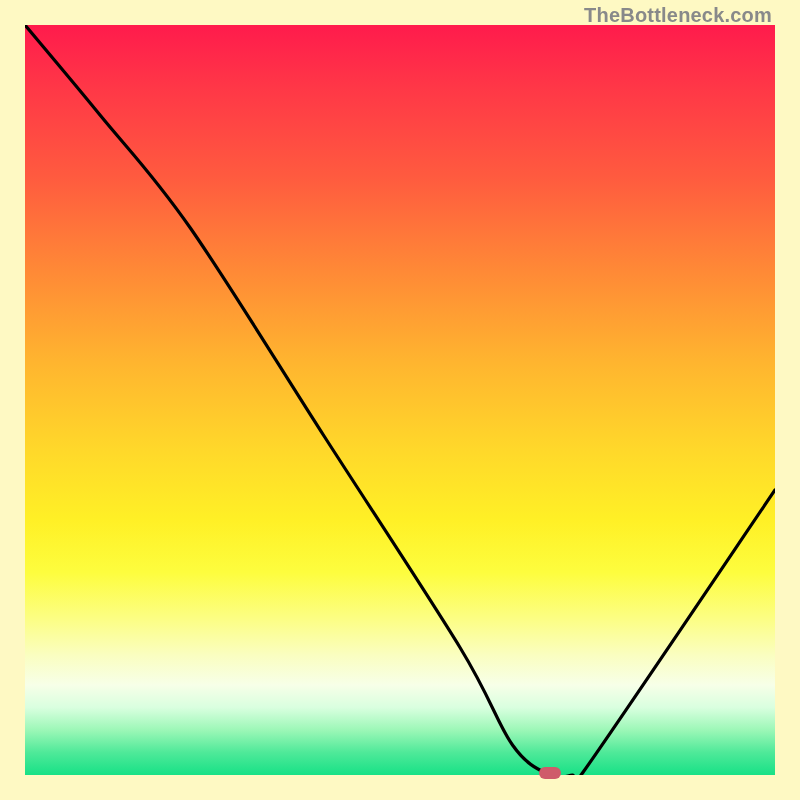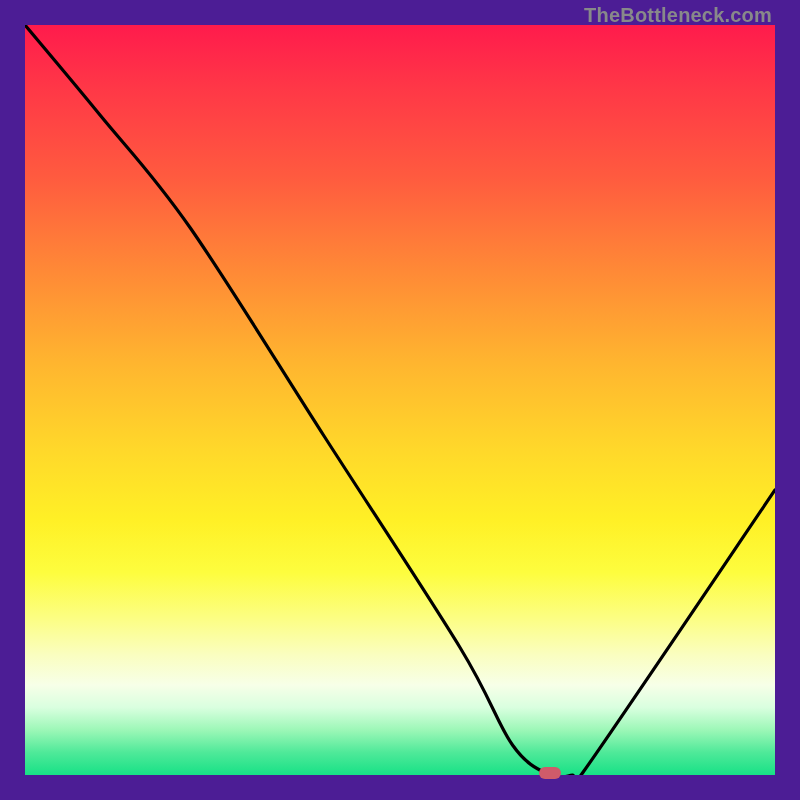--- a/index.html
+++ b/index.html
@@ -7,21 +7,21 @@
     padding: 0;
     width: 800px;
     height: 800px;
     background: #000;
     overflow: hidden;
   }
   .frame {
     position: relative;
     width: 800px;
     height: 800px;
-    background: #4c1d95;
+    background: #fef9c3;
   }
   .plot-area {
     position: absolute;
     left: 25px;
     top: 25px;
     width: 750px;
     height: 750px;
     background: linear-gradient(to bottom,
       #ff1b4c 0%,
       #ff3647 8%,

